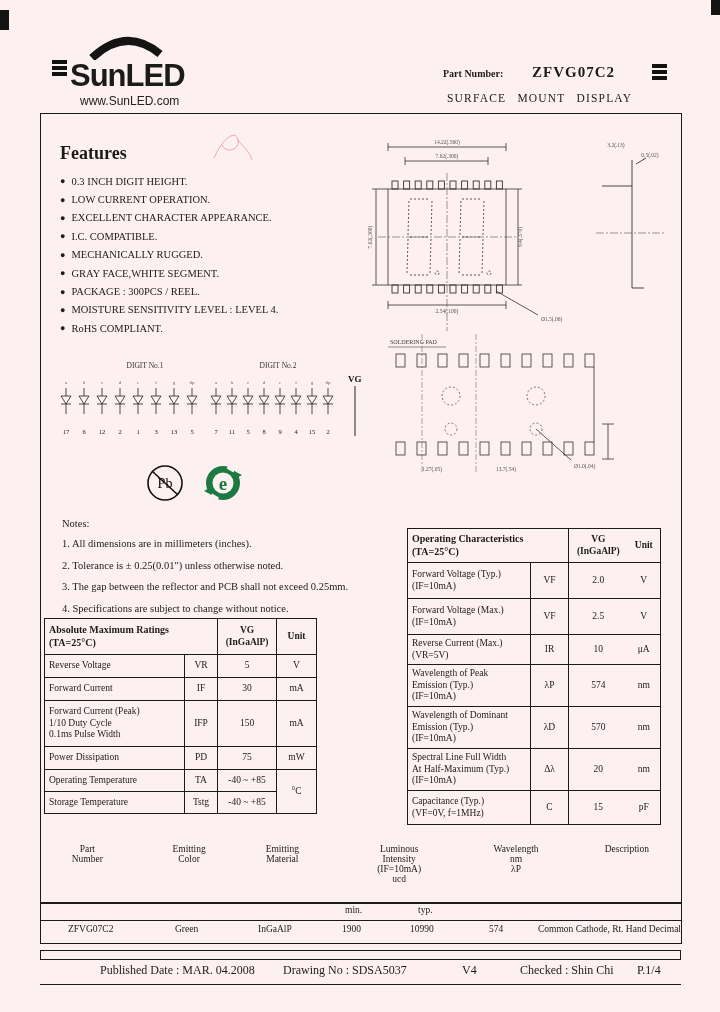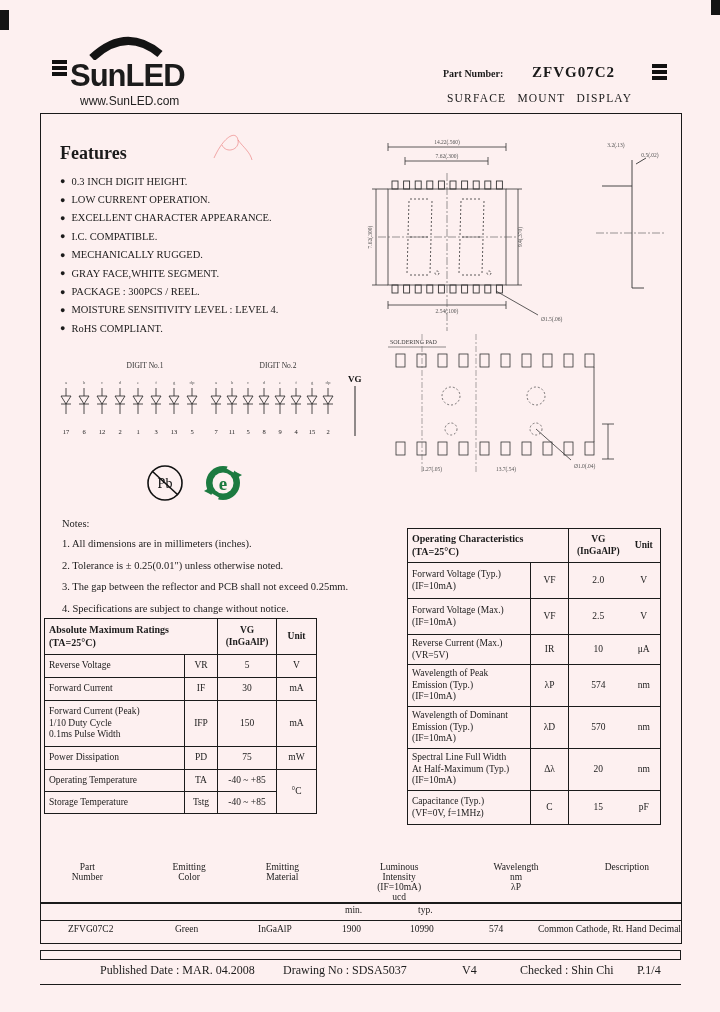--- a/index.html
+++ b/index.html
@@ -539,21 +539,21 @@
           <td class="pre">Capacitance (Typ.)
 (VF=0V, f=1MHz)</td>
           <td class="c">C</td>
           <td class="c val">15</td>
           <td class="c unit">pF</td>
         </tr>
   </tbody>
     </table>
 
   <div class="abs" style="left:40px;top:838px;width:641px;height:103px;">
-    <div class="sel-hdr" style="position:absolute;top:24px;width:100%;gap:18px;">
+    <div class="sel-hdr" style="position:absolute;top:6px;width:100%;gap:18px;">
       <div style="width:110px">Part
 Number</div>
       <div style="width:85px">Emitting
 Color</div>
       <div style="width:90px">Emitting
 Material</div>
       <div style="width:140px">Luminous
 Intensity
 (IF=10mA)
 ucd</div>

